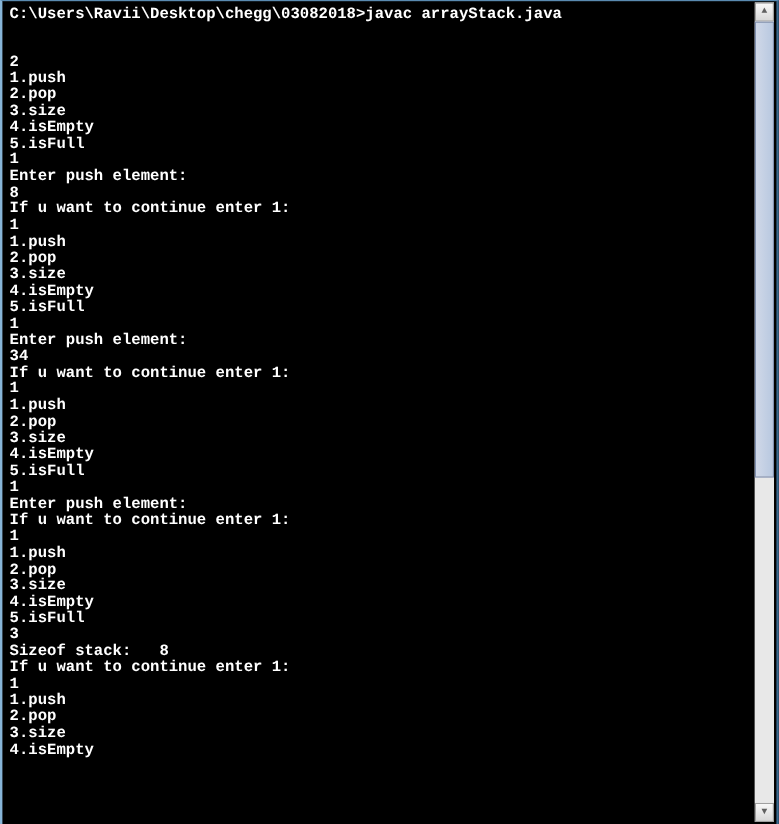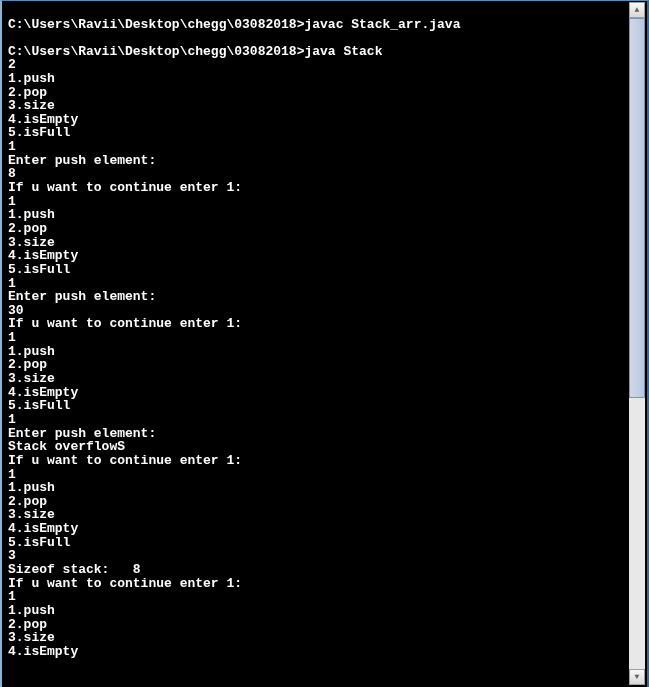--- a/index.html
+++ b/index.html
@@ -62,53 +62,51 @@
       width: 100%;
       height: 380px;
       background: linear-gradient(90deg, #d0d8e8, #b8c8e0);
       border: 1px solid #8090b0;
     }
   </style>
 </head>
 <body>
 
 <div id="terminal-container">
+    <div class="line">C:\Users\Ravii\Desktop\chegg\03082018&gt;javac arrayStack.java</div>
     <div class="spacer"></div>
-    <div class="line">C:\Users\Ravii\Desktop\chegg\03082018&gt;javac Stack_arr.java</div>
     <div class="spacer"></div>
-    <div class="line">C:\Users\Ravii\Desktop\chegg\03082018&gt;java Stack</div>
     <div class="line">2</div>
     <div class="line">1.push</div>
     <div class="line">2.pop</div>
     <div class="line">3.size</div>
     <div class="line">4.isEmpty</div>
     <div class="line">5.isFull</div>
     <div class="line">1</div>
     <div class="line">Enter push element:</div>
     <div class="line">8</div>
     <div class="line">If u want to continue enter 1:</div>
     <div class="line">1</div>
     <div class="line">1.push</div>
     <div class="line">2.pop</div>
     <div class="line">3.size</div>
     <div class="line">4.isEmpty</div>
     <div class="line">5.isFull</div>
     <div class="line">1</div>
     <div class="line">Enter push element:</div>
-    <div class="line">30</div>
+    <div class="line">34</div>
     <div class="line">If u want to continue enter 1:</div>
     <div class="line">1</div>
     <div class="line">1.push</div>
     <div class="line">2.pop</div>
     <div class="line">3.size</div>
     <div class="line">4.isEmpty</div>
     <div class="line">5.isFull</div>
     <div class="line">1</div>
     <div class="line">Enter push element:</div>
-    <div class="line">Stack overflowS</div>
     <div class="line">If u want to continue enter 1:</div>
     <div class="line">1</div>
     <div class="line">1.push</div>
     <div class="line">2.pop</div>
     <div class="line">3.size</div>
     <div class="line">4.isEmpty</div>
     <div class="line">5.isFull</div>
     <div class="line">3</div>
     <div class="line">Sizeof stack:   8</div>
     <div class="line">If u want to continue enter 1:</div>

